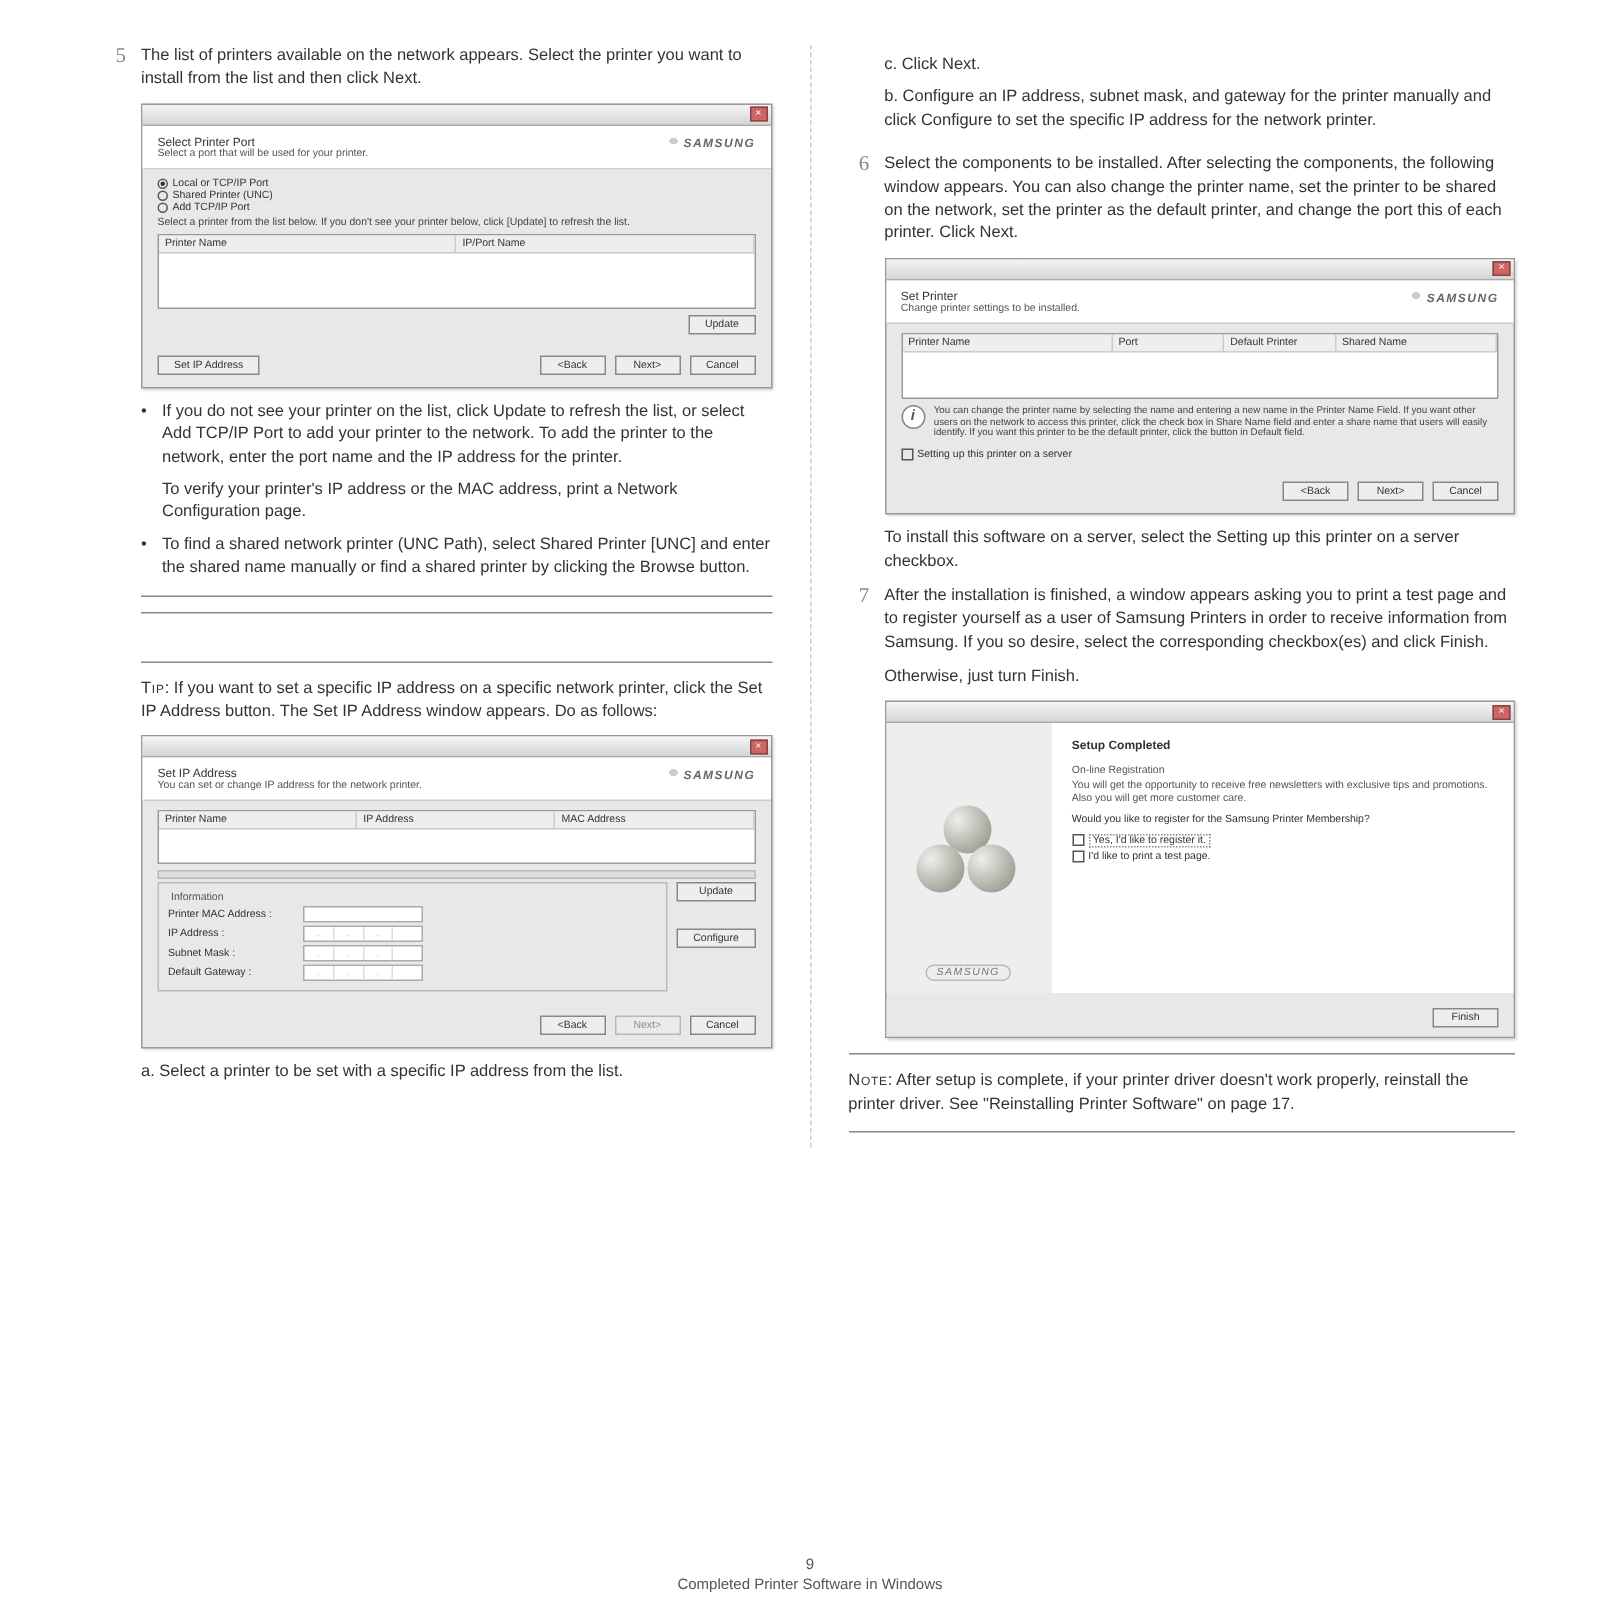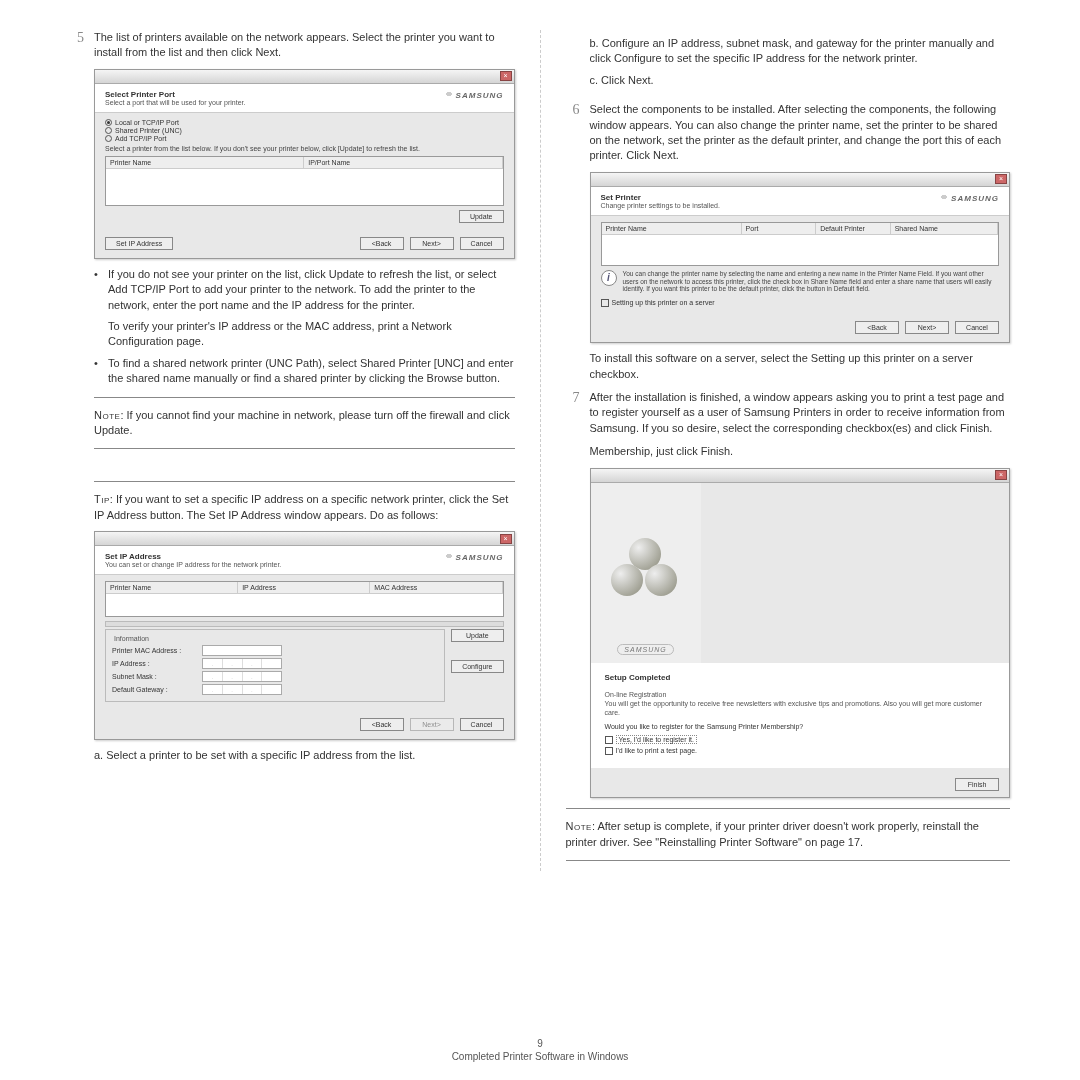--- a/index.html
+++ b/index.html
@@ -84,21 +84,21 @@
     display: flex;
     justify-content: space-between;
     align-items: flex-start;
     border-bottom: 1px solid #ccc;
     padding-bottom: 6px;
     margin-bottom: 6px;
     background: #fff;
     margin: -8px -10px 6px -10px;
     padding: 6px 10px;
   }
-  .dlg-title { font-weight: bold; font-size: 8px; }
+  .dlg-title { font-weight: normal; font-size: 8px; }
   .dlg-sub { font-size: 7px; color: #555; }
   .brand {
     font-style: italic;
     font-weight: bold;
     font-size: 8px;
     color: #666;
     letter-spacing: 1px;
   }
   .brand::before {
     content: "";
@@ -140,21 +140,21 @@
   .formrow .lbl { width:90px; }
   .ip { border:1px solid #aaa; background:#fff; width:80px; height:11px; display:inline-flex;}
   .ip span{flex:1;text-align:center;border-right:1px solid #ddd;font-size:6px;line-height:10px;color:#bbb;}
   .ip span:last-child{border:none;}
   .fieldset { border:1px solid #bbb; padding:4px 6px; margin:2px 0;}
   .fieldset .legend{font-size:7px;color:#555;margin-top:-8px;background:#e8e8e8;display:inline-block;padding:0 2px;}
   .chk { width:8px;height:8px;border:1px solid #555;display:inline-block;margin-right:3px;vertical-align:middle;}
   .scrollx { height:6px;background:#ddd;border:1px solid #bbb;margin-top:2px;}
 
   
-  .setup-dialog { display:flex;flex-direction:column; }
+  .setup-dialog { display:flex; }
   .setup-img {
     width: 110px; height: 180px;
     background: #eee;
     display:flex; align-items:center; justify-content:center;
     flex-direction:column;
     position:relative;
   }
   .orbs {
     width:70px;height:70px;position:relative;
   }
@@ -243,21 +243,20 @@
         <div class="dot">•</div>
         <div class="txt">If you do not see your printer on the list, click Update to refresh the list, or select Add TCP/IP Port to add your printer to the network. To add the printer to the network, enter the port name and the IP address for the printer.</div>
       </div>
     <p class="indent" style="margin-left:38px;">To verify your printer's IP address or the MAC address, print a Network Configuration page.</p>
     <div class="bullet">
         <div class="dot">•</div>
         <div class="txt">To find a shared network printer (UNC Path), select Shared Printer [UNC] and enter the shared name manually or find a shared printer by clicking the Browse button.</div>
       </div>
 
     <hr class="hr">
-    <p class="indent"><span class="smallcaps">Note</span><span>: If you cannot find your machine in network, please turn off the firewall and click Update.</span></p>
     <hr class="hr">
     <br>
     <hr class="hr">
     <p class="indent"><span class="smallcaps">Tip</span><span>: If you want to set a specific IP address on a specific network printer, click the Set IP Address button. The Set IP Address window appears. Do as follows:</span></p>
 
     
     <div class="dialog">
       <div class="titlebar">
           <div class="closebtn">×</div>
         </div>
@@ -328,22 +327,22 @@
         </div>
       </div>
     </div>
 
     <p class="indent">a. Select a printer to be set with a specific IP address from the list.</p>
   </div>
 
   <div class="divider"></div>
 
   <div class="col">
+    <p class="indent">c. Click Next.</p>
     <p class="indent">b. Configure an IP address, subnet mask, and gateway for the printer manually and click Configure to set the specific IP address for the network printer.</p>
-    <p class="indent">c. Click Next.</p>
 
     <div class="step" style="margin-top:14px;">
       <div class="step-num">6</div>
       <div class="step-body">Select the components to be installed. After selecting the components, the following window appears. You can also change the printer name, set the printer to be shared on the network, set the printer as the default printer, and change the port this of each printer. Click Next.</div>
     </div>
 
     <div class="dialog">
       <div class="titlebar">
           <div class="closebtn">×</div>
         </div>
@@ -377,21 +376,21 @@
         </div>
       </div>
     </div>
 
     <p class="indent">To install this software on a server, select the Setting up this printer on a server checkbox.</p>
 
     <div class="step" style="margin-top:8px;">
       <div class="step-num">7</div>
       <div class="step-body">After the installation is finished, a window appears asking you to print a test page and to register yourself as a user of Samsung Printers in order to receive information from Samsung. If you so desire, select the corresponding checkbox(es) and click Finish.</div>
     </div>
-    <p class="indent">Membership, just click Finish.</p>
+    <p class="indent">Otherwise, just turn Finish.</p>
 
     <div class="dialog">
       <div class="titlebar">
           <div class="closebtn">×</div>
         </div>
       <div class="setup-dialog">
         <div class="setup-img">
           <div class="orbs">
             <div class="orb a"></div>
             <div class="orb b"></div>

